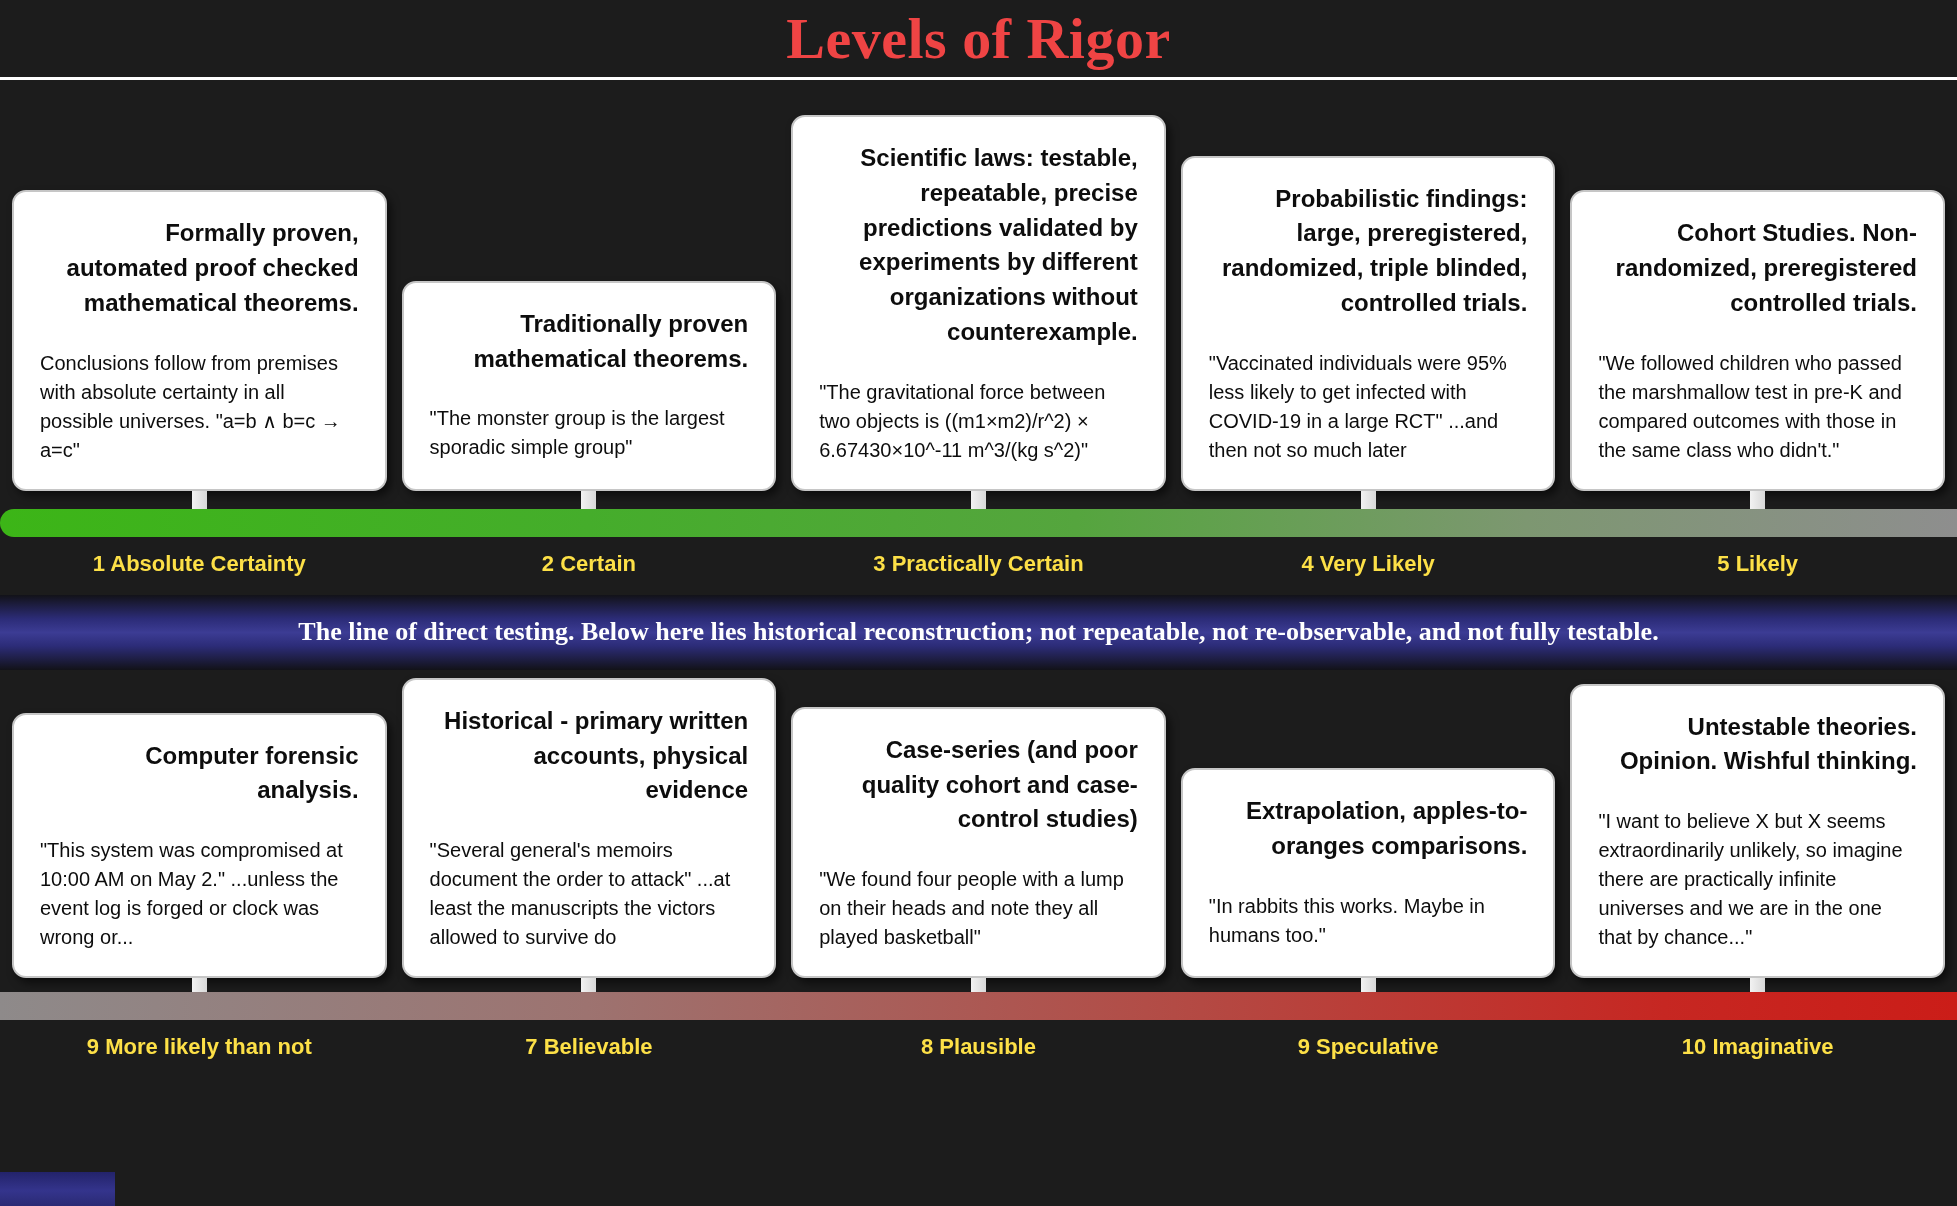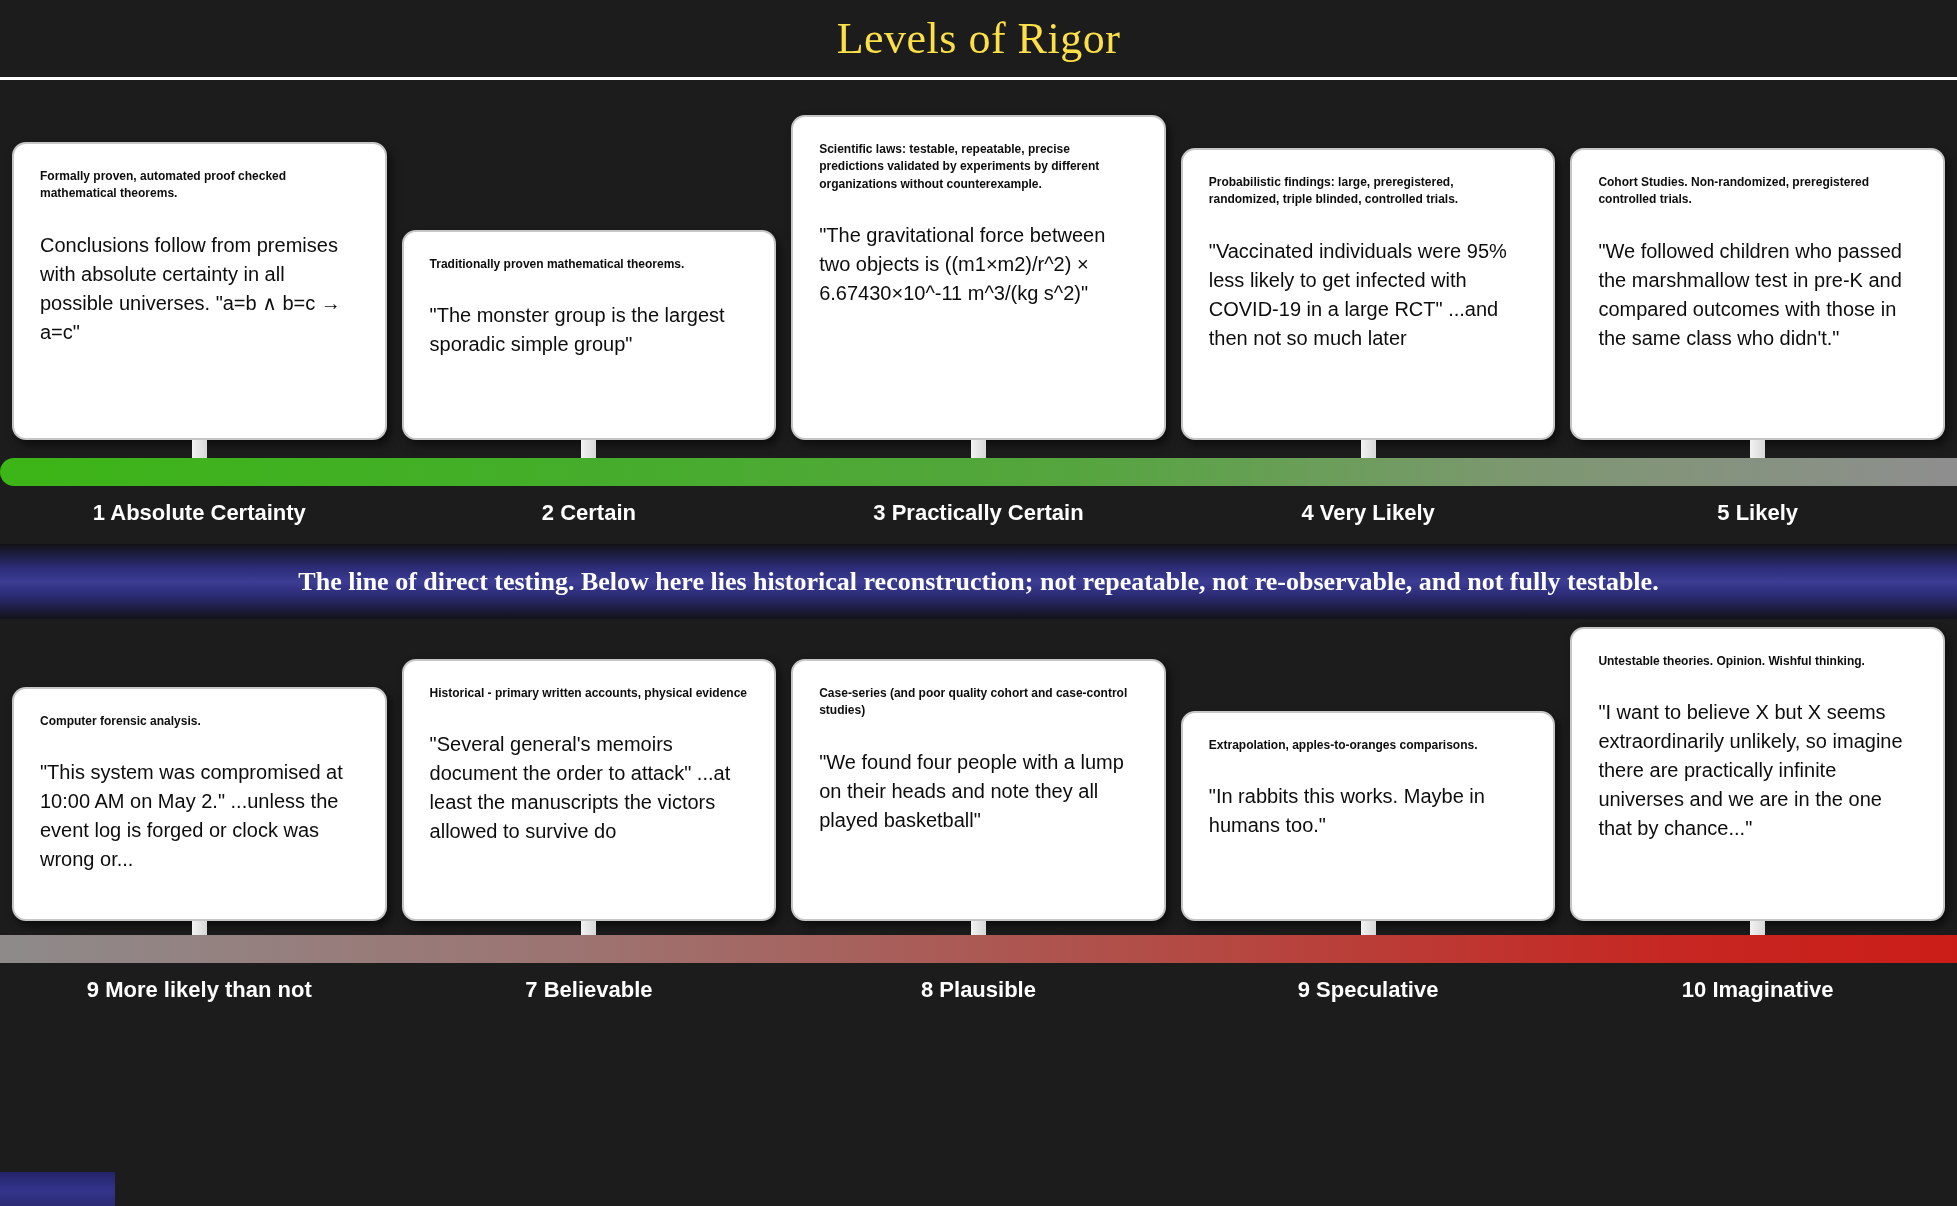--- a/index.html
+++ b/index.html
@@ -11,24 +11,24 @@
   }
   .page { position: relative; width: 1957px; height: 1206px; background: #1c1c1c; }
 
   
   .header {
     height: 80px;
     display: flex; align-items: center; justify-content: center;
     border-bottom: 3px solid #ffffff;
   }
   .page-title {
-    color: #fde047;
+    color: #ef4444;
     font-family: "Liberation Serif", serif;
-    font-weight: normal;
-    font-size: 44px;
+    font-weight: bold;
+    font-size: 58px;
     letter-spacing: 0.5px;
   }
 
   
   .cards-row {
     display: flex;
     align-items: flex-end;
     gap: 15px;
     padding: 0 12px;
   }
@@ -44,23 +44,24 @@
     width: 100%;
     background: #ffffff;
     border: 2px solid #c6c6c6;
     border-radius: 14px;
     box-shadow: 4px 5px 9px rgba(0,0,0,0.55);
     padding: 24px 26px;
     color: #0d0d0d;
   }
   .card-heading {
     font-weight: bold;
-    font-size: 12px;
+    font-size: 24px;
     line-height: 1.45;
     margin-bottom: 28px;
+    text-align: right;
   }
   .card-body {
     font-size: 20px;
     line-height: 1.45;
   }
   
   .sec-top .col:nth-child(1) .card { min-height: 298px; }
   .sec-top .col:nth-child(2) .card { min-height: 210px; }
   .sec-top .col:nth-child(3) .card { min-height: 325px; }
   .sec-top .col:nth-child(4) .card { min-height: 292px; }
@@ -90,21 +91,21 @@
 
   
   .labels-row {
     display: flex;
     gap: 15px;
     padding: 14px 12px 12px 12px;
   }
   .rigor-label {
     flex: 1 1 0;
     text-align: center;
-    color: #ffffff;
+    color: #fde047;
     font-weight: bold;
     font-size: 22px;
   }
 
   
   .divider-band {
     margin-top: 6px;
     height: 75px;
     display: flex; align-items: center; justify-content: center;
     background: linear-gradient(180deg, #121218 0%, #2c2c78 32%, #3c3c94 50%, #2c2c78 68%, #121218 100%);

